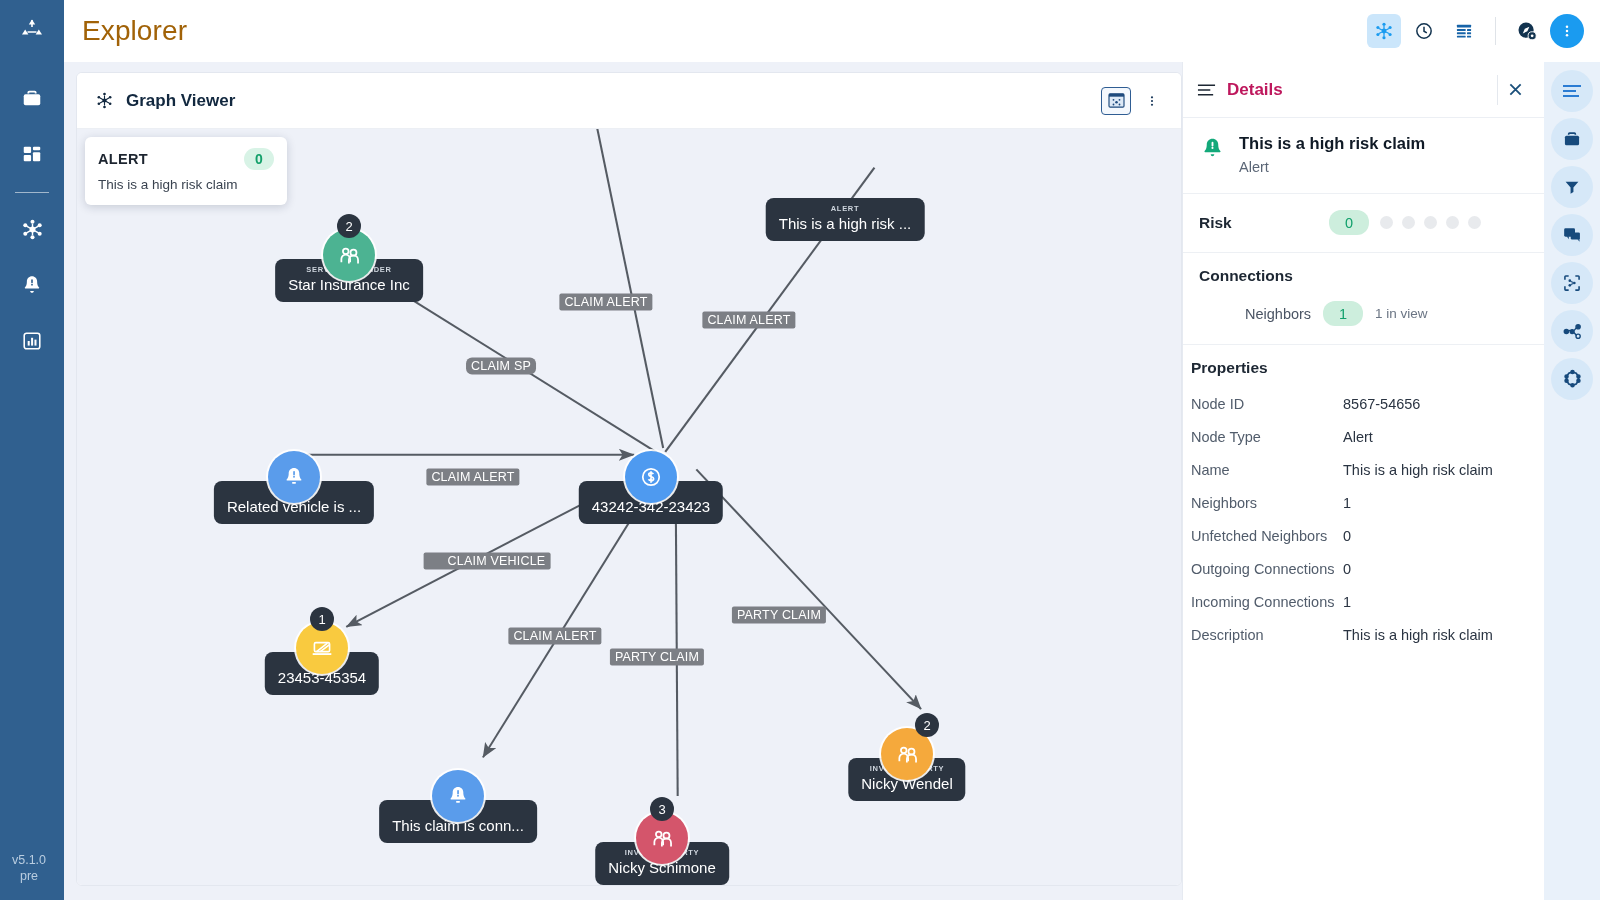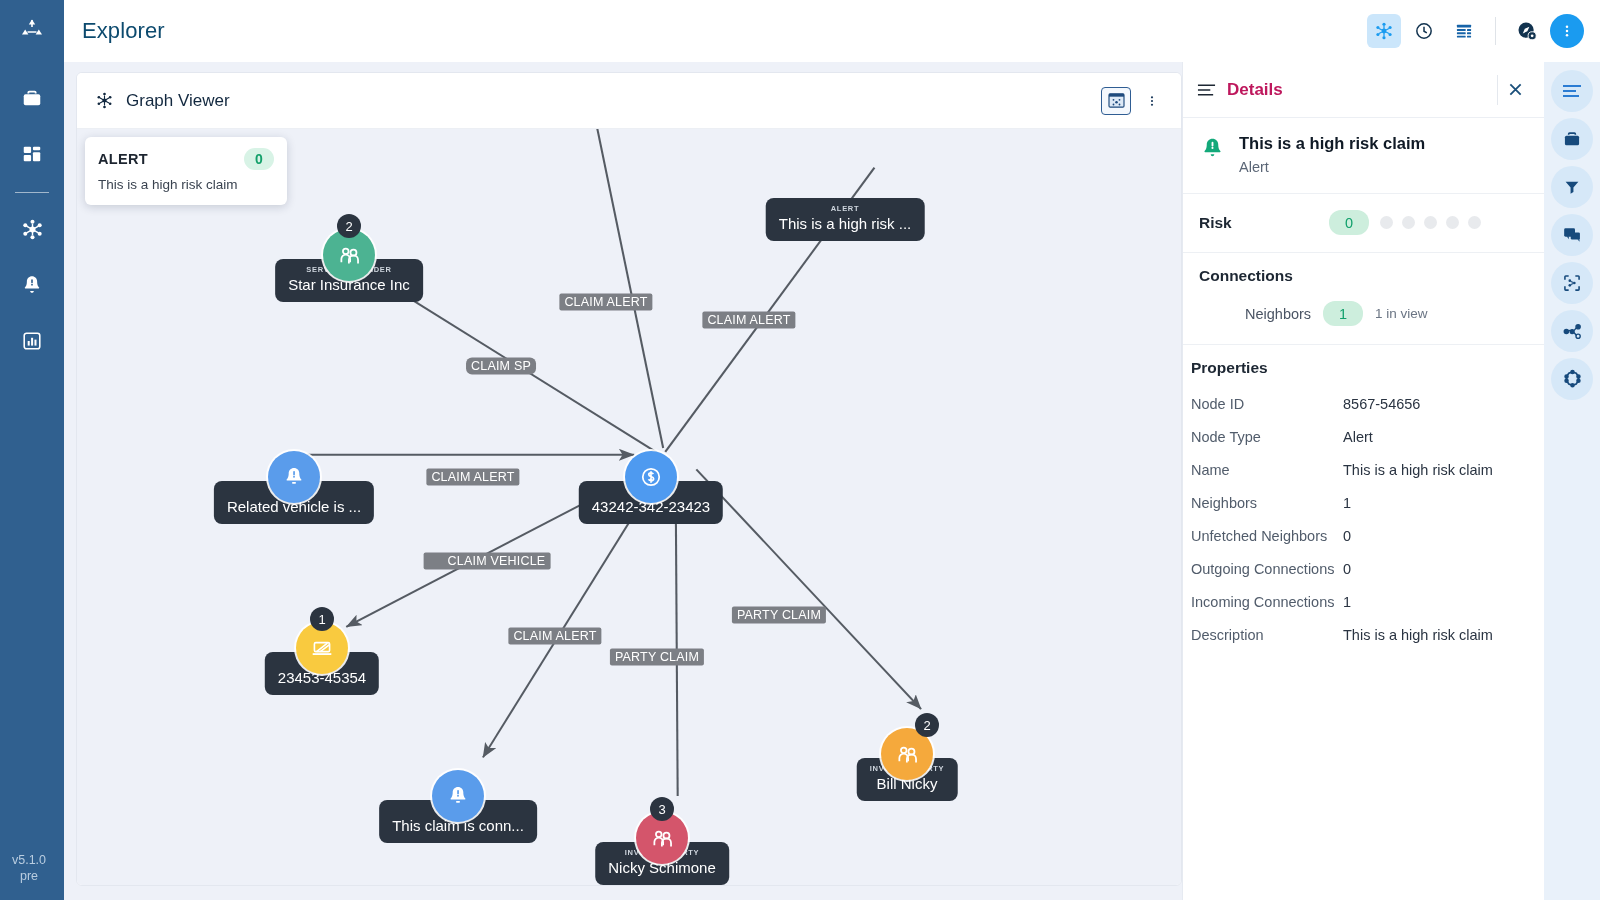--- a/index.html
+++ b/index.html
@@ -26,21 +26,21 @@
   .rail-divider { width: 34px; height: 1px; background: rgba(255,255,255,.55); margin: 10px 0 8px; }
   .rail-version { position: absolute; bottom: 16px; left: 0; right: 6px; text-align: center;
     color: #b9cde0; font-size: 12.5px; line-height: 16px; }
 
   
   .right-of-rail { flex: 1 1 auto; display: flex; flex-direction: column; min-width: 0; }
   .topbar {
     height: 62px; background: #fff; display: flex; align-items: center;
     padding: 0 16px 0 18px; flex: 0 0 62px; position: relative; z-index: 5;
   }
-  .app-title { font-size: 22px; font-weight: 400; color: #0c4a6e; letter-spacing: .1px; }
+  .app-title { font-size: 28px; font-weight: 400; color: #a16207; letter-spacing: .1px; }
   .searchwrap {
     margin-left: 18px; flex: 0 0 985px; height: 38px; background: #f4f5f7;
     border-radius: 5px; display: flex; align-items: center; padding: 0 14px; cursor: text;
   }
   .searchwrap .sicon { flex: 0 0 20px; display:flex; align-items:center; color:#4c5662; }
   .search-input {
     flex: 1 1 auto; border: 0; outline: 0; background: transparent;
     font-family: "Liberation Sans", sans-serif; font-size: 14.5px; color: #2a3340;
     padding-left: 8px;
   }
@@ -59,21 +59,21 @@
 
   
   .graph-card {
     margin: 10px 0 14px 12px; flex: 1 1 auto; background: #fff;
     border-radius: 6px; border: 1px solid #e3e7ef; display: flex; flex-direction: column;
     overflow: hidden; min-width: 0;
   }
   .graph-head { height: 56px; display: flex; align-items: center; padding: 0 14px 0 18px;
     border-bottom: 1px solid #eceff4; flex: 0 0 56px; background: #fff; }
   .graph-head .gh-icon { color:#12283f; display:flex; align-items:center; margin-right: 12px; }
-  .graph-title { font-size: 17px; font-weight: normal; color: #12283f; }
+  .graph-title { font-size: 17px; font-weight: bold; color: #12283f; }
   .gh-actions { margin-left: auto; display: flex; align-items: center; gap: 6px; }
   .gh-btn { width: 30px; height: 28px; border-radius: 4px; display:flex; align-items:center;
     justify-content:center; cursor:pointer; color:#15365c; }
   .gh-btn.boxed { border: 1px solid #2f5d93; background:#f4f8fd; }
 
   .canvas { position: relative; flex: 1 1 auto; background: #eef1f8; overflow: hidden; }
   .canvas svg.edges { position:absolute; inset:0; width:100%; height:100%; }
 
   
   .hover-card {
@@ -459,21 +459,21 @@
             <div class="circle ring" style="background:#f5a93c;">
               <svg width="25" height="25" viewBox="0 0 24 24" fill="none" stroke="#fff" stroke-width="1.7">
                 <circle cx="8.4" cy="8" r="2.7"></circle>
                   <path d="M4.2 18.4v-3.1a4.2 4.2 0 0 1 4.2-4.2 4.2 4.2 0 0 1 4.2 4.2v3.1"></path>
                 <circle cx="15.8" cy="9.3" r="2.9"></circle>
                   <path d="M11.4 19.6v-3.4a4.4 4.4 0 0 1 4.4-4.4 4.4 4.4 0 0 1 4.4 4.4v3.4"></path>
               </svg>
             </div>
             <div class="nlabel">
               <div class="ntype">INVOLVED PARTY</div>
-              <div class="nname">Bill Nicky</div>
+              <div class="nname">Nicky Wendel</div>
             </div>
           </div>
 
           <div class="edge-label" style="left:424px; top:237px;border-radius:6px;">CLAIM SP</div>
           <div class="edge-label" style="left:529px; top:173px;">CLAIM ALERT</div>
           <div class="edge-label" style="left:672px; top:191px;">CLAIM ALERT</div>
           <div class="edge-label" style="left:396px; top:348px;">CLAIM ALERT</div>
           <div class="edge-label" style="left:410px; top:432px;padding-left:24px;">CLAIM VEHICLE</div>
           <div class="edge-label" style="left:478px; top:507px;">CLAIM ALERT</div>
           <div class="edge-label" style="left:580px; top:528px;">PARTY CLAIM</div>

